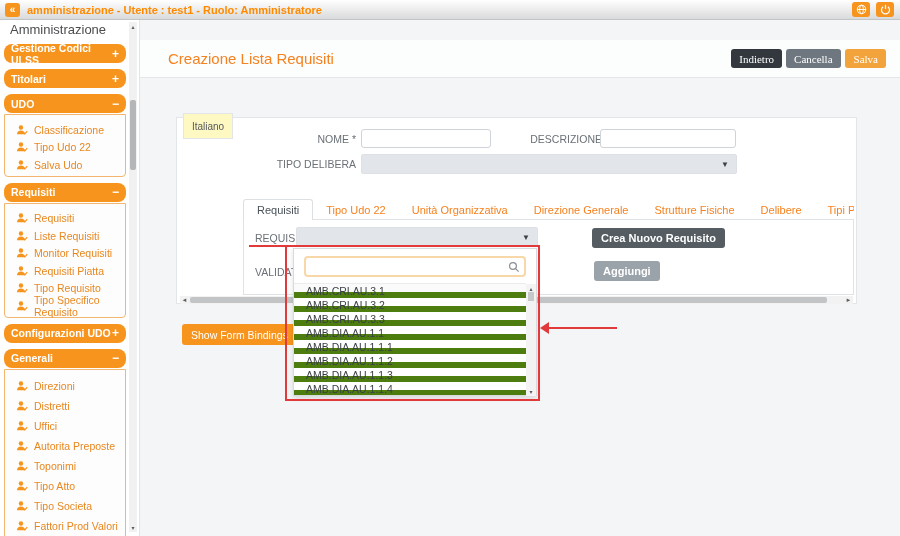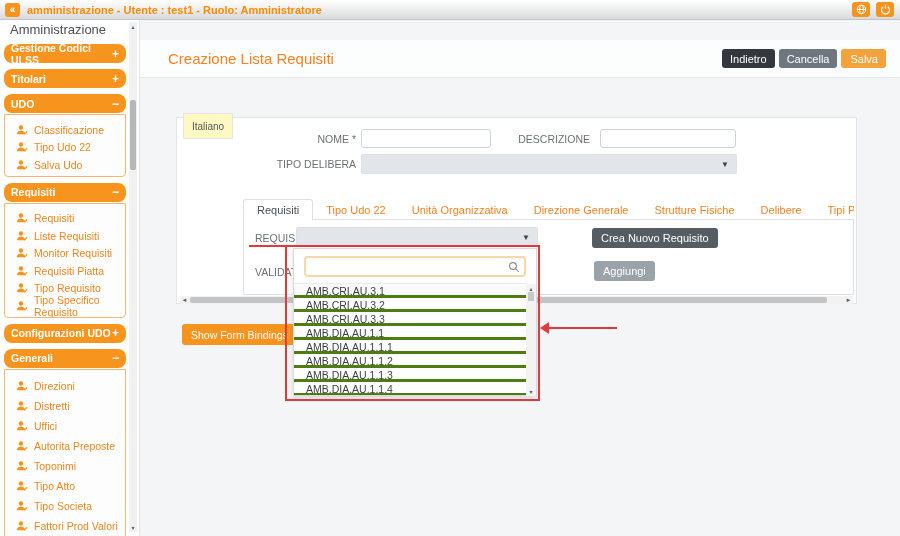--- a/index.html
+++ b/index.html
@@ -38,21 +38,21 @@
   .sb-arrow.up { top:1px; } .sb-arrow.down { bottom:1px; }
   .sb-thumb { position:absolute; left:1px; top:78px; width:6px; height:70px; background:#b4b6b8; border-radius:2px; }
 
   
   .main { position:absolute; left:140px; top:20px; width:760px; height:372px; background:#f4f5f7; }
   .titlebar { position:absolute; left:0; top:20px; width:760px; height:38px; background:#fcfdfd;
               border-bottom:1px solid #e5e8ea; display:flex; align-items:center; }
   .page-title { font-size:15px; font-weight:normal; color:var(--title-orange); margin-left:28px; }
   .tb-actions { margin-left:auto; margin-right:14px; display:flex; gap:4px; }
   .btn { border:none; border-radius:3px; color:#fff; font-size:11px; height:19px; padding:0 8px;
-         cursor:pointer; font-family:Liberation Sans, sans-serif; }
+         cursor:pointer; font-family:Liberation Serif, serif; }
   .btn.dark { background:var(--button-dark); }
   .btn.gray { background:var(--button-gray); }
   .btn.orange { background:var(--save-orange);padding-left:9px; }
 
   .bodyarea { position:absolute; left:0; top:58px; width:760px; height:458px; }
 
   
   .card { position:absolute; left:36px; top:39px; width:681px; height:187px; background:#fff;
           border:1px solid #e3e6e9; z-index:1; }
   .lang-tab { position:absolute; left:6px; top:-5px; width:50px; height:26px; background:#fef9c3;
@@ -67,21 +67,21 @@
 
   .tabs { position:absolute; left:66px; top:79px; width:611px; height:23px; display:flex;
           align-items:flex-end; white-space:nowrap; overflow:hidden; }
   .tab { font-size:11px; color:var(--title-orange); padding:4px 13px; cursor:pointer; flex:0 0 auto; }
   .tab.active { color:#495057; background:#fff; border:1px solid #dde0e3; border-bottom:1px solid #fff;
                 border-radius:3px 3px 0 0; position:relative; z-index:2; margin-bottom:-1px; }
   .tab-content { position:absolute; left:66px; top:101px; width:611px; height:76px;
                  border:1px solid #e0e3e6; background:#fff; }
   .tc-label { position:absolute; left:11px; font-size:10.5px; color:#6a7076; }
   .btn-sm { position:absolute; border:none; border-radius:3px; color:#fff; font-size:11px;
-            height:20px; padding:0 9px; cursor:pointer; font-family:"Liberation Sans", sans-serif; }
+            height:20px; padding:0 9px; cursor:pointer; font-family:"Liberation Sans", sans-serif;font-weight:bold; }
 
   
   .hscroll { position:absolute; left:3px; top:178px; width:673px; height:8px; background:#f2f2f3; z-index:1; }
   .hs-arrow { position:absolute; top:0; width:9px; height:8px; font-size:6px; color:#5a5c5e;
               text-align:center; line-height:8px; cursor:pointer; }
   .hs-arrow.left { left:0; } .hs-arrow.right { right:0; }
   .hs-thumb { position:absolute; left:10px; top:1px; width:637px; height:6px; background:#c2c4c6; border-radius:2px; }
 
   .sfb { position:absolute; left:42px; top:246px; height:21px; background:var(--accent-orange);
          border:none; border-radius:3px; color:#fff; font-size:10.5px; padding:0 9px; cursor:pointer;
@@ -90,21 +90,21 @@
   
   .dd { position:absolute; left:153px; top:170px; width:244px; background:#fff;
         border:1px solid #d8dbde; box-shadow:0 2px 5px rgba(0,0,0,.12); z-index:5; }
   .dd-search { padding:7px 10px 6px 10px; position:relative; }
   .dd-search input { width:222px; height:21px; border:2px solid #f8d7a8; border-radius:4px;
         font-size:11px; padding:0 22px 0 6px; outline:none; }
   .dd-search .mag { position:absolute; right:16px; top:12px; }
   .dd-list { position:relative; height:112px; overflow:hidden; border-top:1px solid #ececec;
              margin-right:10px; }
   .dd-item { height:14px; line-height:14px; font-size:10.5px; color:#3a3f44; padding-left:12px;
-             border-bottom:3px solid #4d7c0f; cursor:pointer; }
+             border-bottom:6px solid #4d7c0f; cursor:pointer; }
   .dd-item:first-child { background:#fafafa; }
   .dd-scroll { position:absolute; right:0; top:35px; width:10px; height:112px; background:#f3f3f4; }
   .dd-scroll .sb-arrow { width:10px; }
   .dd-thumb { position:absolute; left:2px; top:8px; width:6px; height:9px; background:#c6c8ca; }
 
   
   .red-rect { position:absolute; left:145px; top:167px; width:255px; height:156px;
               border:2px solid var(--annotation-red); z-index:10; pointer-events:none; }
   .red-line { position:absolute; left:109px; top:167px; width:38px; height:2px;
               background:var(--annotation-red); z-index:10; pointer-events:none; }
@@ -362,21 +362,21 @@
     </div>
   </div>
 
   <div class="bodyarea">
     <section class="card">
       <div class="lang-tab">Italiano</div>
 
       <label class="flabel" style="left:0; top:15px; width:179px;">NOME *</label>
       <input class="tinput" style="left: 184px; top: 11px; width: 130px;" value="">
 
-      <label class="flabel" style="left:304px; top:15px; width:109px;">DESCRIZIONE</label>
+      <label class="flabel" style="left:316px; top:15px; width:109px;">DESCRIZIONE</label>
       <input class="tinput" style="left: 423px; top: 11px; width: 136px;" value="">
 
       <label class="flabel" style="left:0; top:40px; width:179px;">TIPO DELIBERA</label>
       <div class="gsel" style="left:184px; top:36px; width:376px;">
         <span class="caret">▼</span>
       </div>
 
       <div class="tabs" id="tabs">
           <span class="tab active">Requisiti</span>
           <span class="tab">Tipo Udo 22</span>

